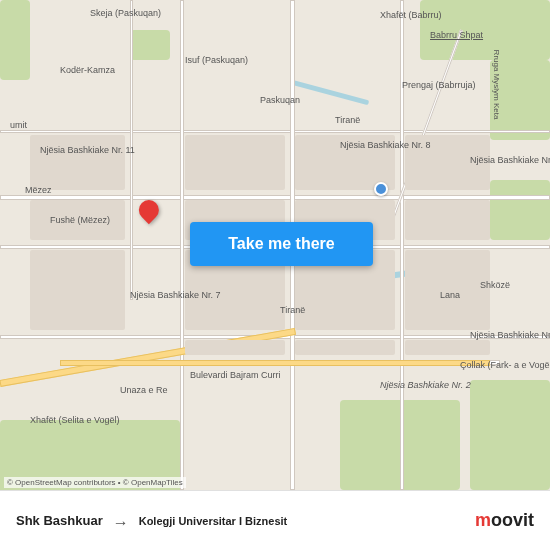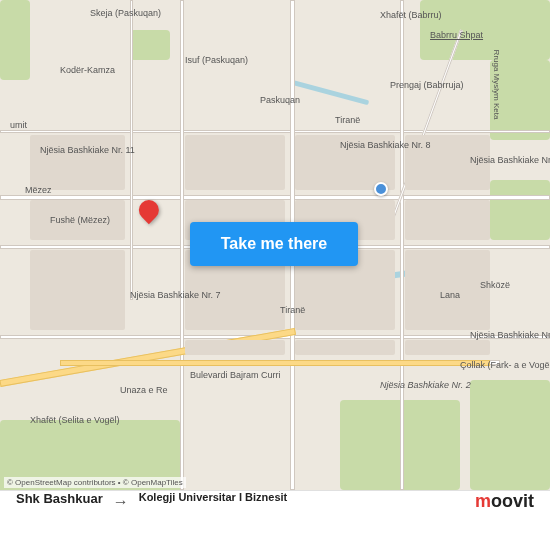--- a/index.html
+++ b/index.html
@@ -121,21 +121,21 @@
 
     
     #bottom-bar {
       position: absolute;
       bottom: 0;
       left: 0;
       right: 0;
       height: 60px;
       background: white;
       display: flex;
-      align-items: flex-start;
+      align-items: center;
       padding: 0 16px;
       border-top: 1px solid #e0e0e0;
     }
 
     .location-from {
       font-size: 13px;
       font-weight: 600;
       color: #222;
     }
 
@@ -220,21 +220,21 @@
   <div class="city-block" style="top:250px;left:405px;width:85px;height:80px;"></div>
   <div class="city-block" style="top:340px;left:405px;width:85px;height:15px;"></div>
 
   <div id="map-labels">
       <div class="map-label" style="top: 8px; left: 90px;">Skeja
 (Paskuqan)</div>
       <div class="map-label" style="top: 10px; left: 380px;">Xhafët (Babrru)</div>
       <div class="map-label" style="top: 30px; left: 430px; text-decoration: underline;">Babrru Shpat</div>
       <div class="map-label" style="top: 65px; left: 60px;">Kodër-Kamza</div>
       <div class="map-label" style="top: 55px; left: 185px;">Isuf (Paskuqan)</div>
-      <div class="map-label" style="top: 80px; left: 390px;">Prengaj
+      <div class="map-label" style="top: 80px; left: 402px;">Prengaj
 (Babrruja)</div>
       <div class="map-label" style="top: 120px; left: 10px;">umit</div>
       <div class="map-label" style="top: 95px; left: 240px; padding-left: 20px;">Paskuqan</div>
       <div class="map-label" style="top: 115px; left: 335px;">Tiranë</div>
       <div class="map-label" style="top: 140px; left: 340px;">Njësia
 Bashkiake
 Nr. 8</div>
       <div class="map-label" style="top: 145px; left: 40px;">Njësia Bashkiake
 Nr. 11</div>
       <div class="map-label" style="top: 155px; left: 470px;">Njësia
@@ -255,21 +255,21 @@
       <div class="map-label" style="top: 360px; left: 460px;">Çollak (Fark-
 a e Vogël)</div>
       <div class="map-label" style="top: 415px; left: 30px;">Xhafët (Selita
 e Vogël)</div>
     </div>
 
   <div class="blue-dot" style="top:182px;left:374px;"></div>
 
   <div class="red-pin" style="top:200px;left:153px;"></div>
 
-  <button class="take-me-there-btn" style="top:222px;left:190px;width:168px;">Take me there</button>
+  <button class="take-me-there-btn" style="top:222px;left:190px;width:183px;">Take me there</button>
 
   <div class="attribution">© OpenStreetMap contributors • © OpenMapTiles</div>
 
   <div style="position:absolute;top:80px;left:462px;font-size:8px;color:#555;transform:rotate(90deg);white-space:nowrap;">Rruga Myslym Keta</div>
 </div>
 
 <div id="bottom-bar">
   <span class="location-from">Shk Bashkuar</span>
   <span class="arrow-icon">→</span>
   <span class="location-to">Kolegji Universitar I Biznesit</span>

